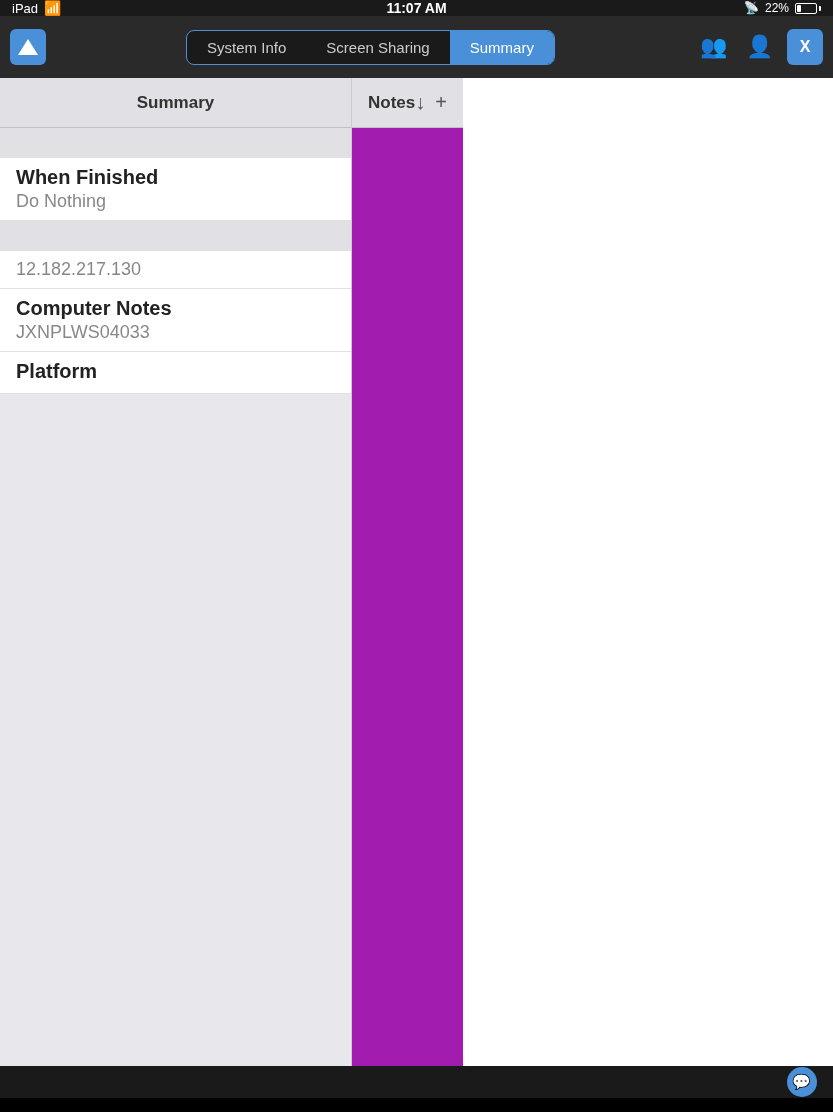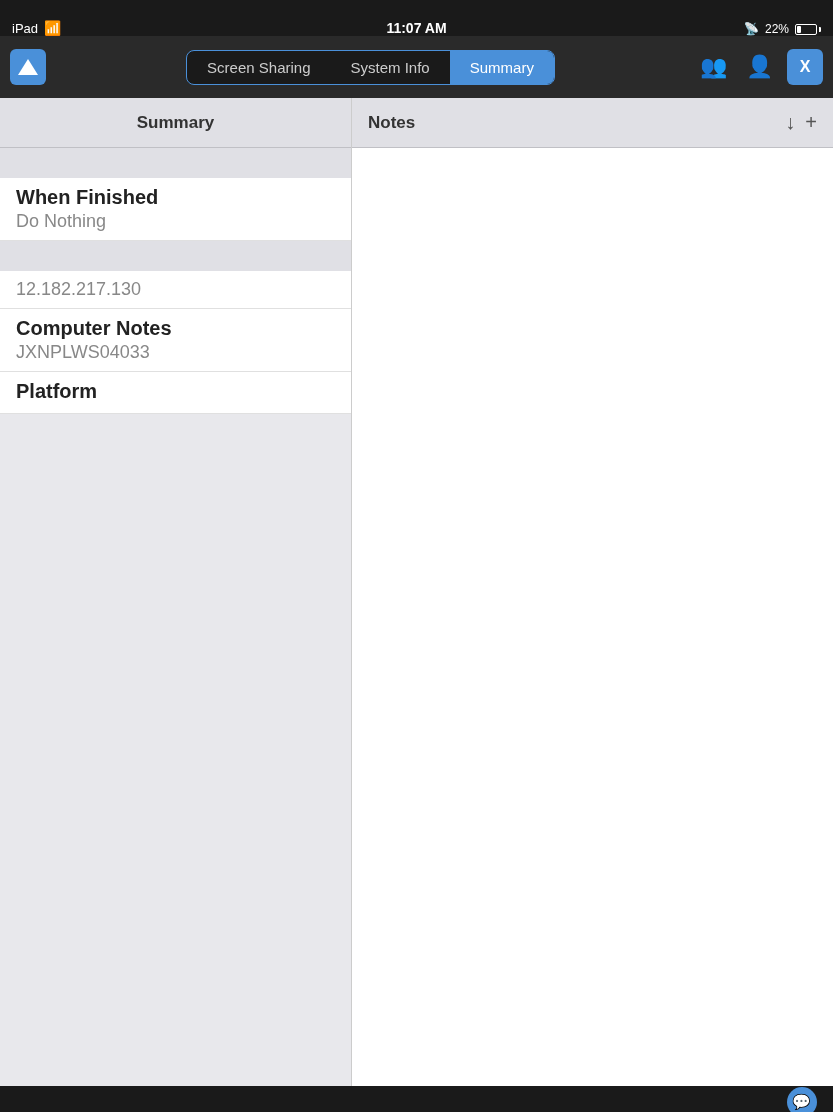--- a/index.html
+++ b/index.html
@@ -1,21 +1,21 @@
 <!DOCTYPE html>
 <html><head>
   <meta charset="utf-8">
   <style>
     * { margin: 0; padding: 0; box-sizing: border-box; }
     body { width: 833px; height: 1112px; background: #000; font-family: -apple-system, 'Helvetica Neue', Helvetica, Arial, sans-serif; overflow: hidden; }
 
     
     #status-bar {
-      width: 100%; height: 36px; background: #1a1a1a;
-      display: flex; align-items: flex-end; justify-content: space-between;
+      width: 100%; height: 16px; background: #1a1a1a;
+      display: flex; align-items: center; justify-content: space-between;
       padding: 0 12px; color: #fff; font-size: 13px; font-weight: 500;
     }
     .status-left { display: flex; align-items: center; gap: 6px; }
     .status-center { position: absolute; left: 50%; transform: translateX(-50%); font-size: 14px; font-weight: 600; }
     .status-right { display: flex; align-items: center; gap: 6px; font-size: 12px; }
     .battery-icon { display: flex; align-items: center; gap: 2px; }
     .battery-body { width: 22px; height: 11px; border: 1.5px solid #fff; border-radius: 2px; position: relative; display: flex; align-items: center; padding: 1px; }
     .battery-fill { height: 100%; width: 22%; background: #fff; border-radius: 1px; }
     .battery-tip { width: 2px; height: 5px; background: #fff; border-radius: 0 1px 1px 0; }
 
@@ -53,21 +53,21 @@
 
     .info-item { padding: 8px 16px; background: #fff; border-bottom: 1px solid #e0e0e0; }
     .info-item-label { font-size: 20px; font-weight: 700; color: #222; margin-bottom: 2px; }
     .info-item-value { font-size: 18px; color: #888; }
 
     .section-divider { height: 30px; background: #e0e0e5; }
 
     .panel-bottom-gap { flex: 1; background: #e8e8ec; }
 
     
-    #right-panel { flex: 1; background: #a21caf; display: flex; flex-direction: column; }
+    #right-panel { flex: 1; background: #a21caf; display: flex; flex-direction: row; }
 
     .notes-header { height: 50px; background: #e0e0e5; display: flex; align-items: center; justify-content: space-between; padding: 0 16px; border-bottom: 1px solid #c0c0c5; }
     .notes-header-text { font-size: 17px; font-weight: 600; color: #333; }
     .notes-header-actions { display: flex; align-items: center; gap: 10px; }
     .notes-action-btn { color: #555; font-size: 20px; cursor: pointer; background: none; border: none; }
 
     .notes-content { flex: 1; background: #fff; }
 
     
     #bottom-bar { width: 100%; height: 32px; background: #1a1a1a; display: flex; align-items: center; justify-content: flex-end; padding: 0 16px; }
@@ -97,22 +97,22 @@
     </div>
   </div>
 </div>
 
 <div id="nav-bar">
   <div class="nav-logo">
     <div class="nav-logo-triangle"></div>
   </div>
 
   <div class="nav-tabs">
+    <button class="nav-tab">System Info</button>
     <button class="nav-tab">Screen Sharing</button>
-    <button class="nav-tab">System Info</button>
     <button class="nav-tab active">Summary</button>
   </div>
 
   <div class="nav-right">
     <div class="nav-icon-btn">
       <span class="people-icon">👥</span>
     </div>
     <div class="nav-icon-btn">
       <span class="people-icon">👤</span>
     </div>

